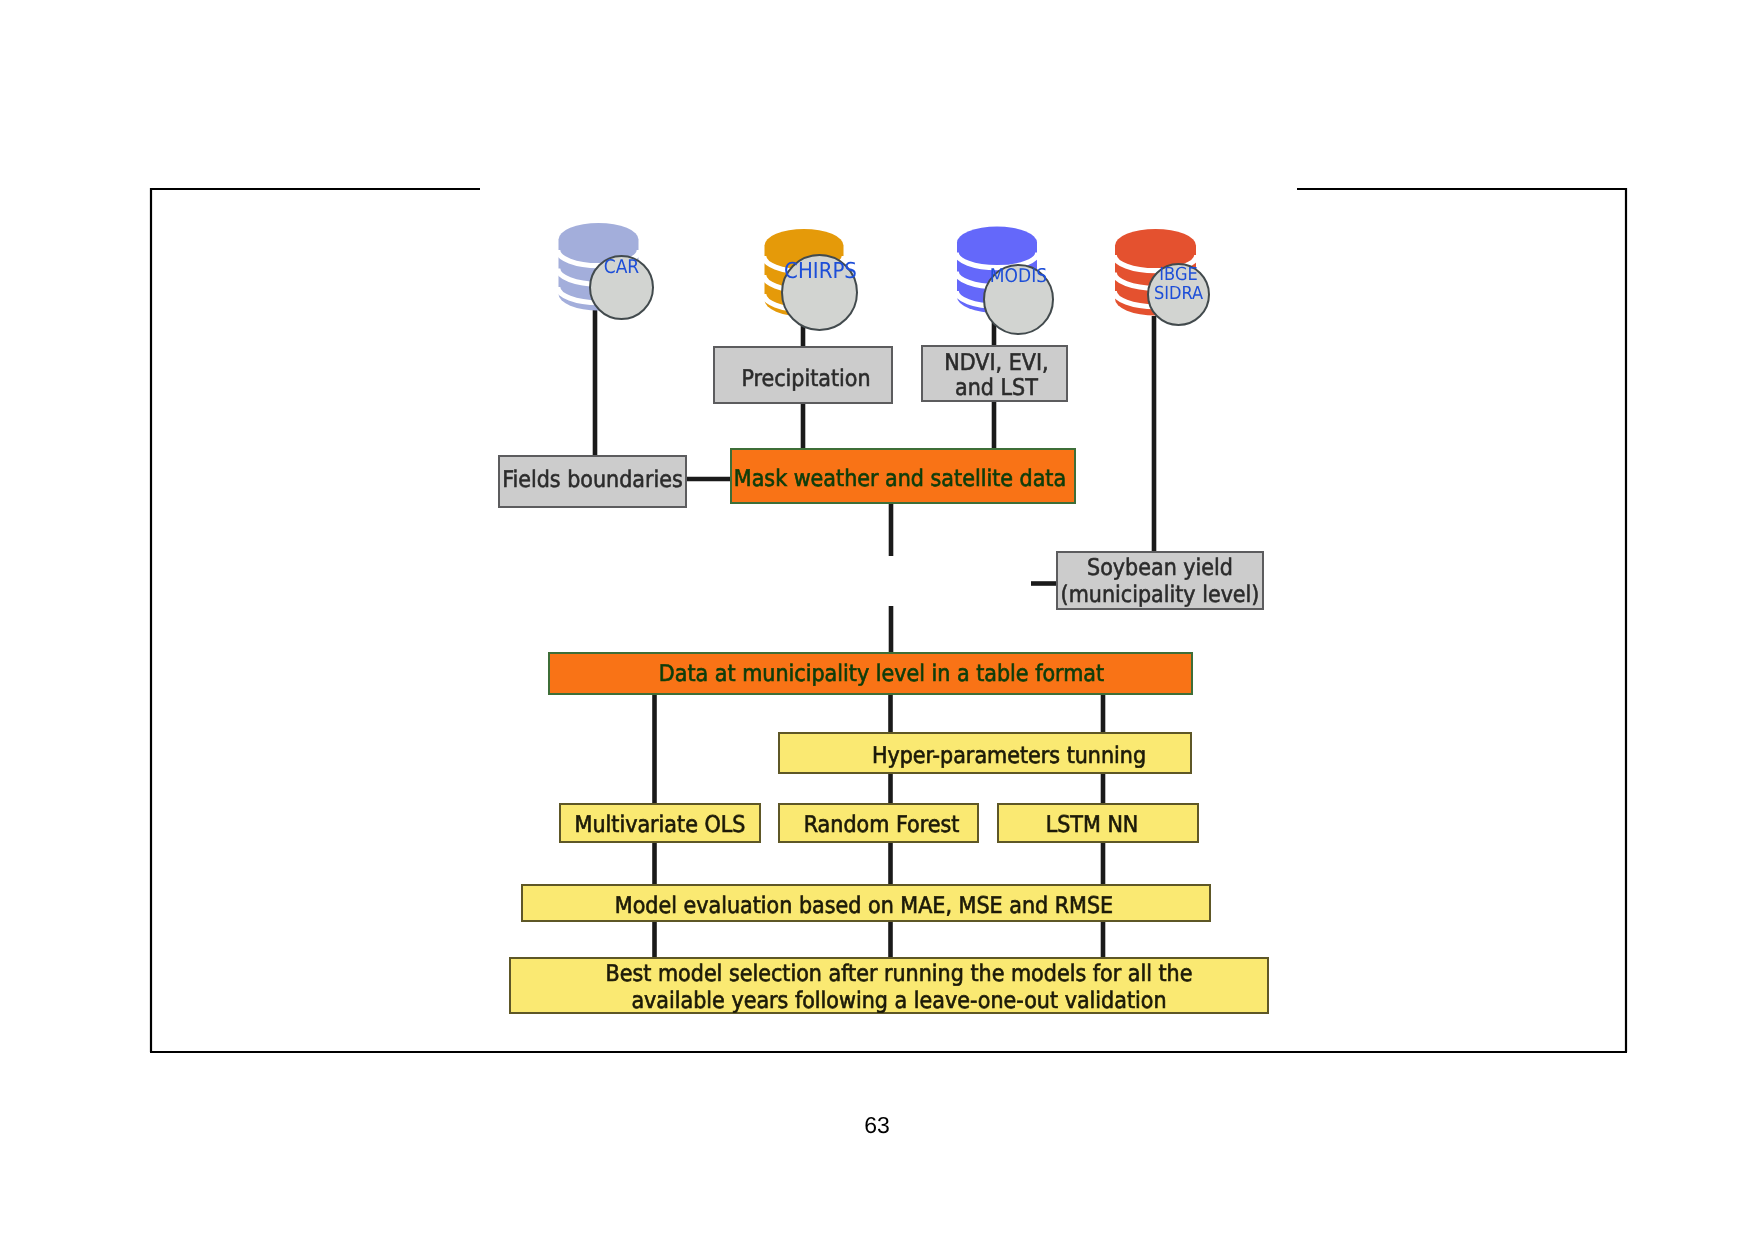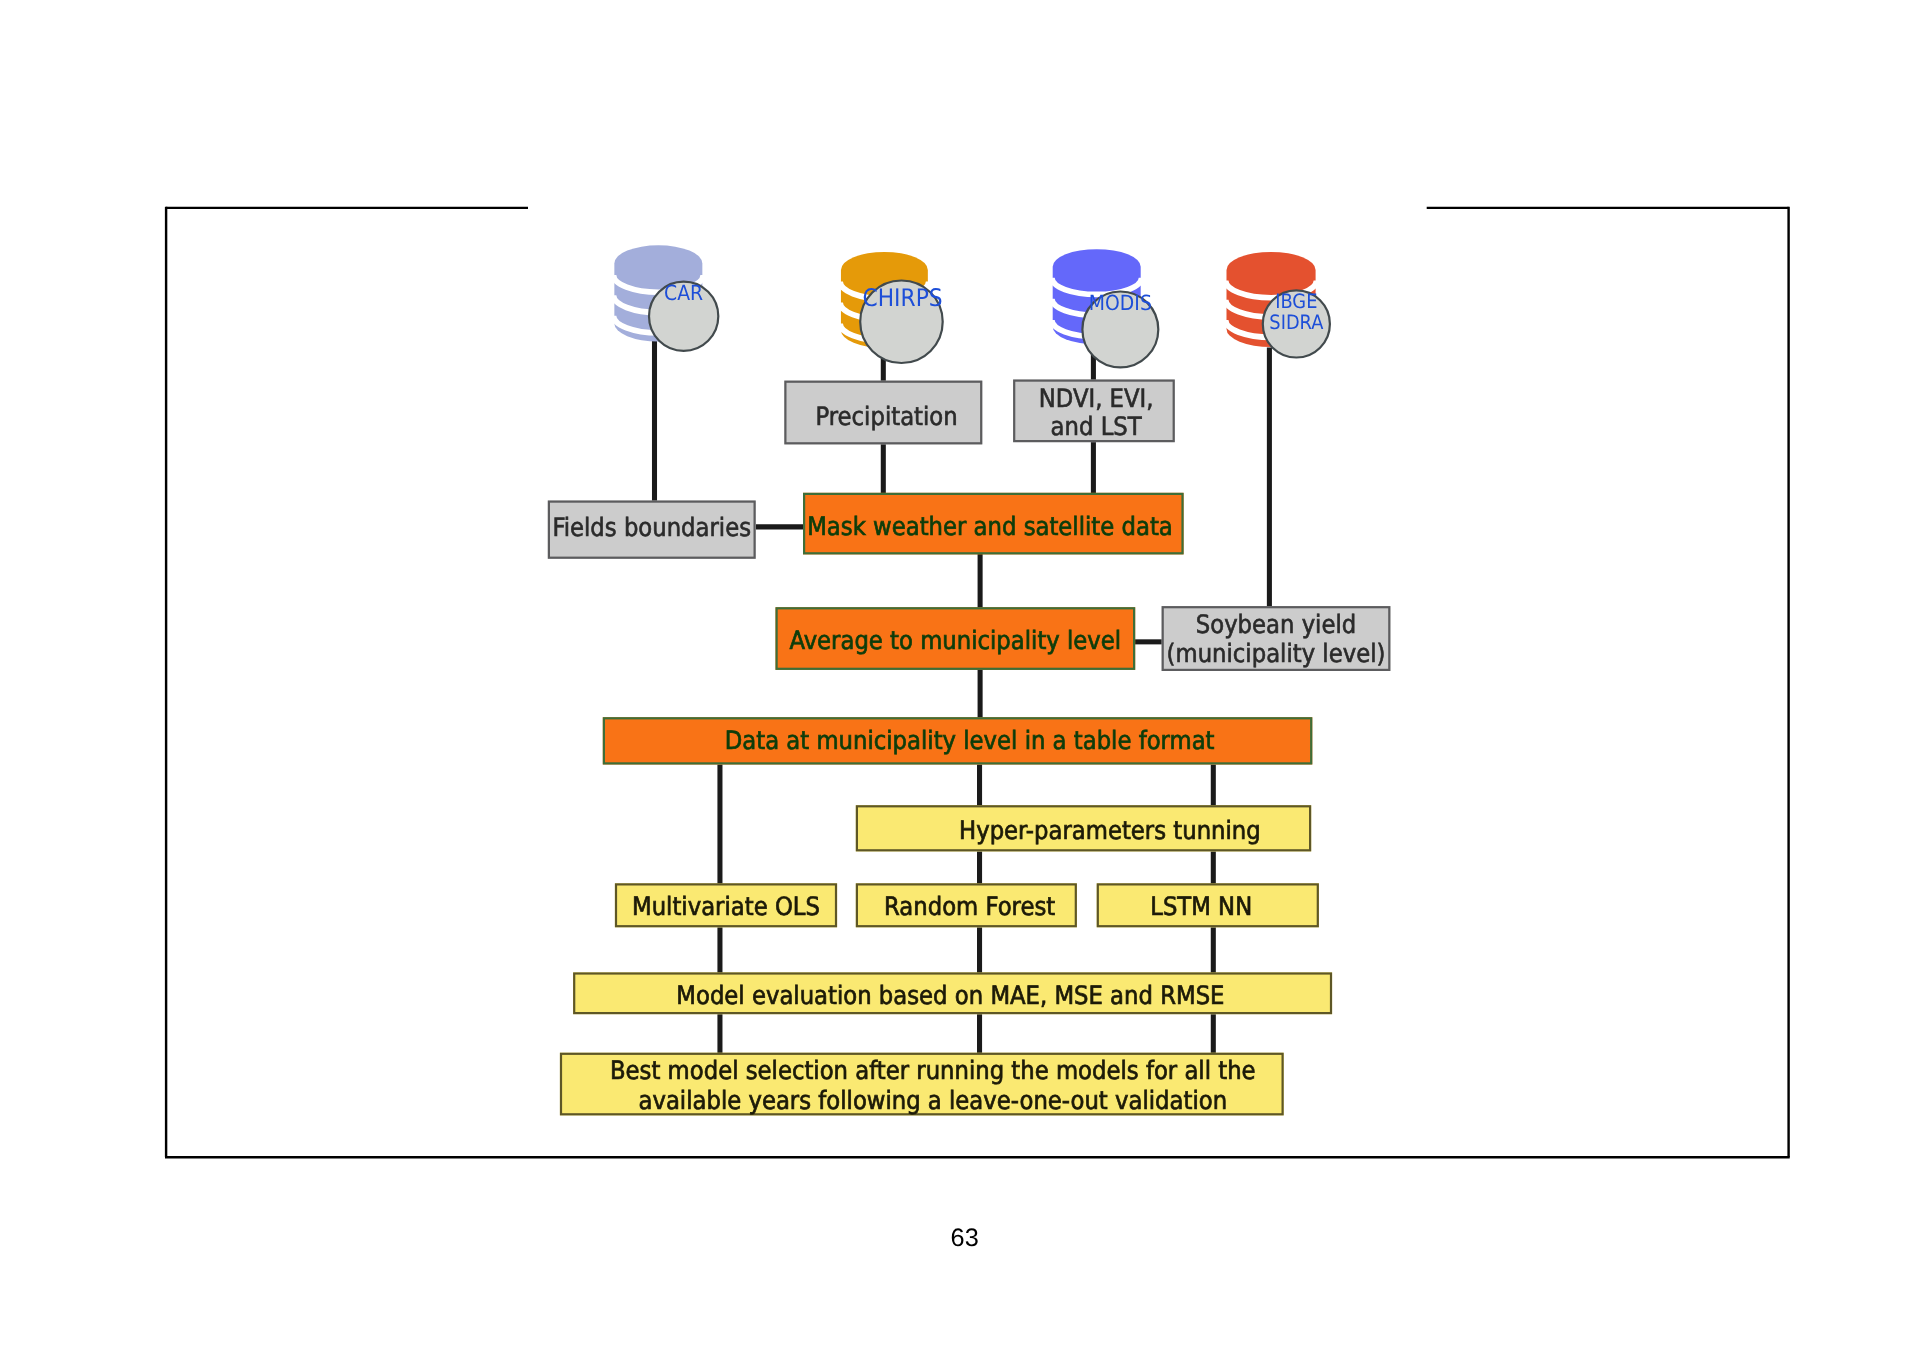--- a/index.html
+++ b/index.html
@@ -112,23 +112,20 @@
   <div class="node grey" style="left:921px;top:345px;width:147px;height:57px;line-height:1.08;">
     <span style="top:2px;left:2px">NDVI, EVI,
 and LST</span>
   </div>
   <div class="node grey" style="left:498px;top:455px;width:189px;height:53px;">
     <span style="top:-1px">Fields boundaries</span>
   </div>
   <div class="node green" style="left:730px;top:448px;width:346px;height:56px;">
     <span style="top:3px;left:-3px">Mask weather and satellite data</span>
   </div>
-  <div class="node green" style="left:705px;top:552px;width:327px;height:57px;">
-    <span style="top:3px">Average to municipality level</span>
-  </div>
   <div class="node grey" style="left:1056px;top:551px;width:208px;height:59px;">
     <span style="top:1px">Soybean yield
 (municipality level)</span>
   </div>
   <div class="node green" style="left:548px;top:652px;width:645px;height:43px;">
     <span style="top:1px;left:11px">Data at municipality level in a table format</span>
   </div>
   <div class="node yellow" style="left:778px;top:732px;width:414px;height:42px;">
     <span style="top:3px;left:24px">Hyper-parameters tunning</span>
   </div>
@@ -137,21 +134,21 @@
   </div>
   <div class="node yellow" style="left:778px;top:803px;width:201px;height:40px;">
     <span style="top:2px;left:3px">Random Forest</span>
   </div>
   <div class="node yellow" style="left:997px;top:803px;width:202px;height:40px;">
     <span style="top:2px;left:-6px">LSTM NN</span>
   </div>
   <div class="node yellow" style="left:521px;top:884px;width:690px;height:38px;align-items:flex-end;">
     <span style="top:0px;left:-2px">Model evaluation based on MAE, MSE and RMSE</span>
   </div>
-  <div class="node yellow" style="left:509px;top:957px;width:658px;height:57px;">
+  <div class="node yellow" style="left:509px;top:957px;width:760px;height:57px;">
     <span style="top:2px;left:10px">Best model selection after running the models for all the
 available years following a leave-one-out validation</span>
   </div>
 
   <div id="pagenum" style="left:827px;top:1112px;width:100px;font-size:23px;">
     <span>63</span>
   </div>
 
 </div>
 

